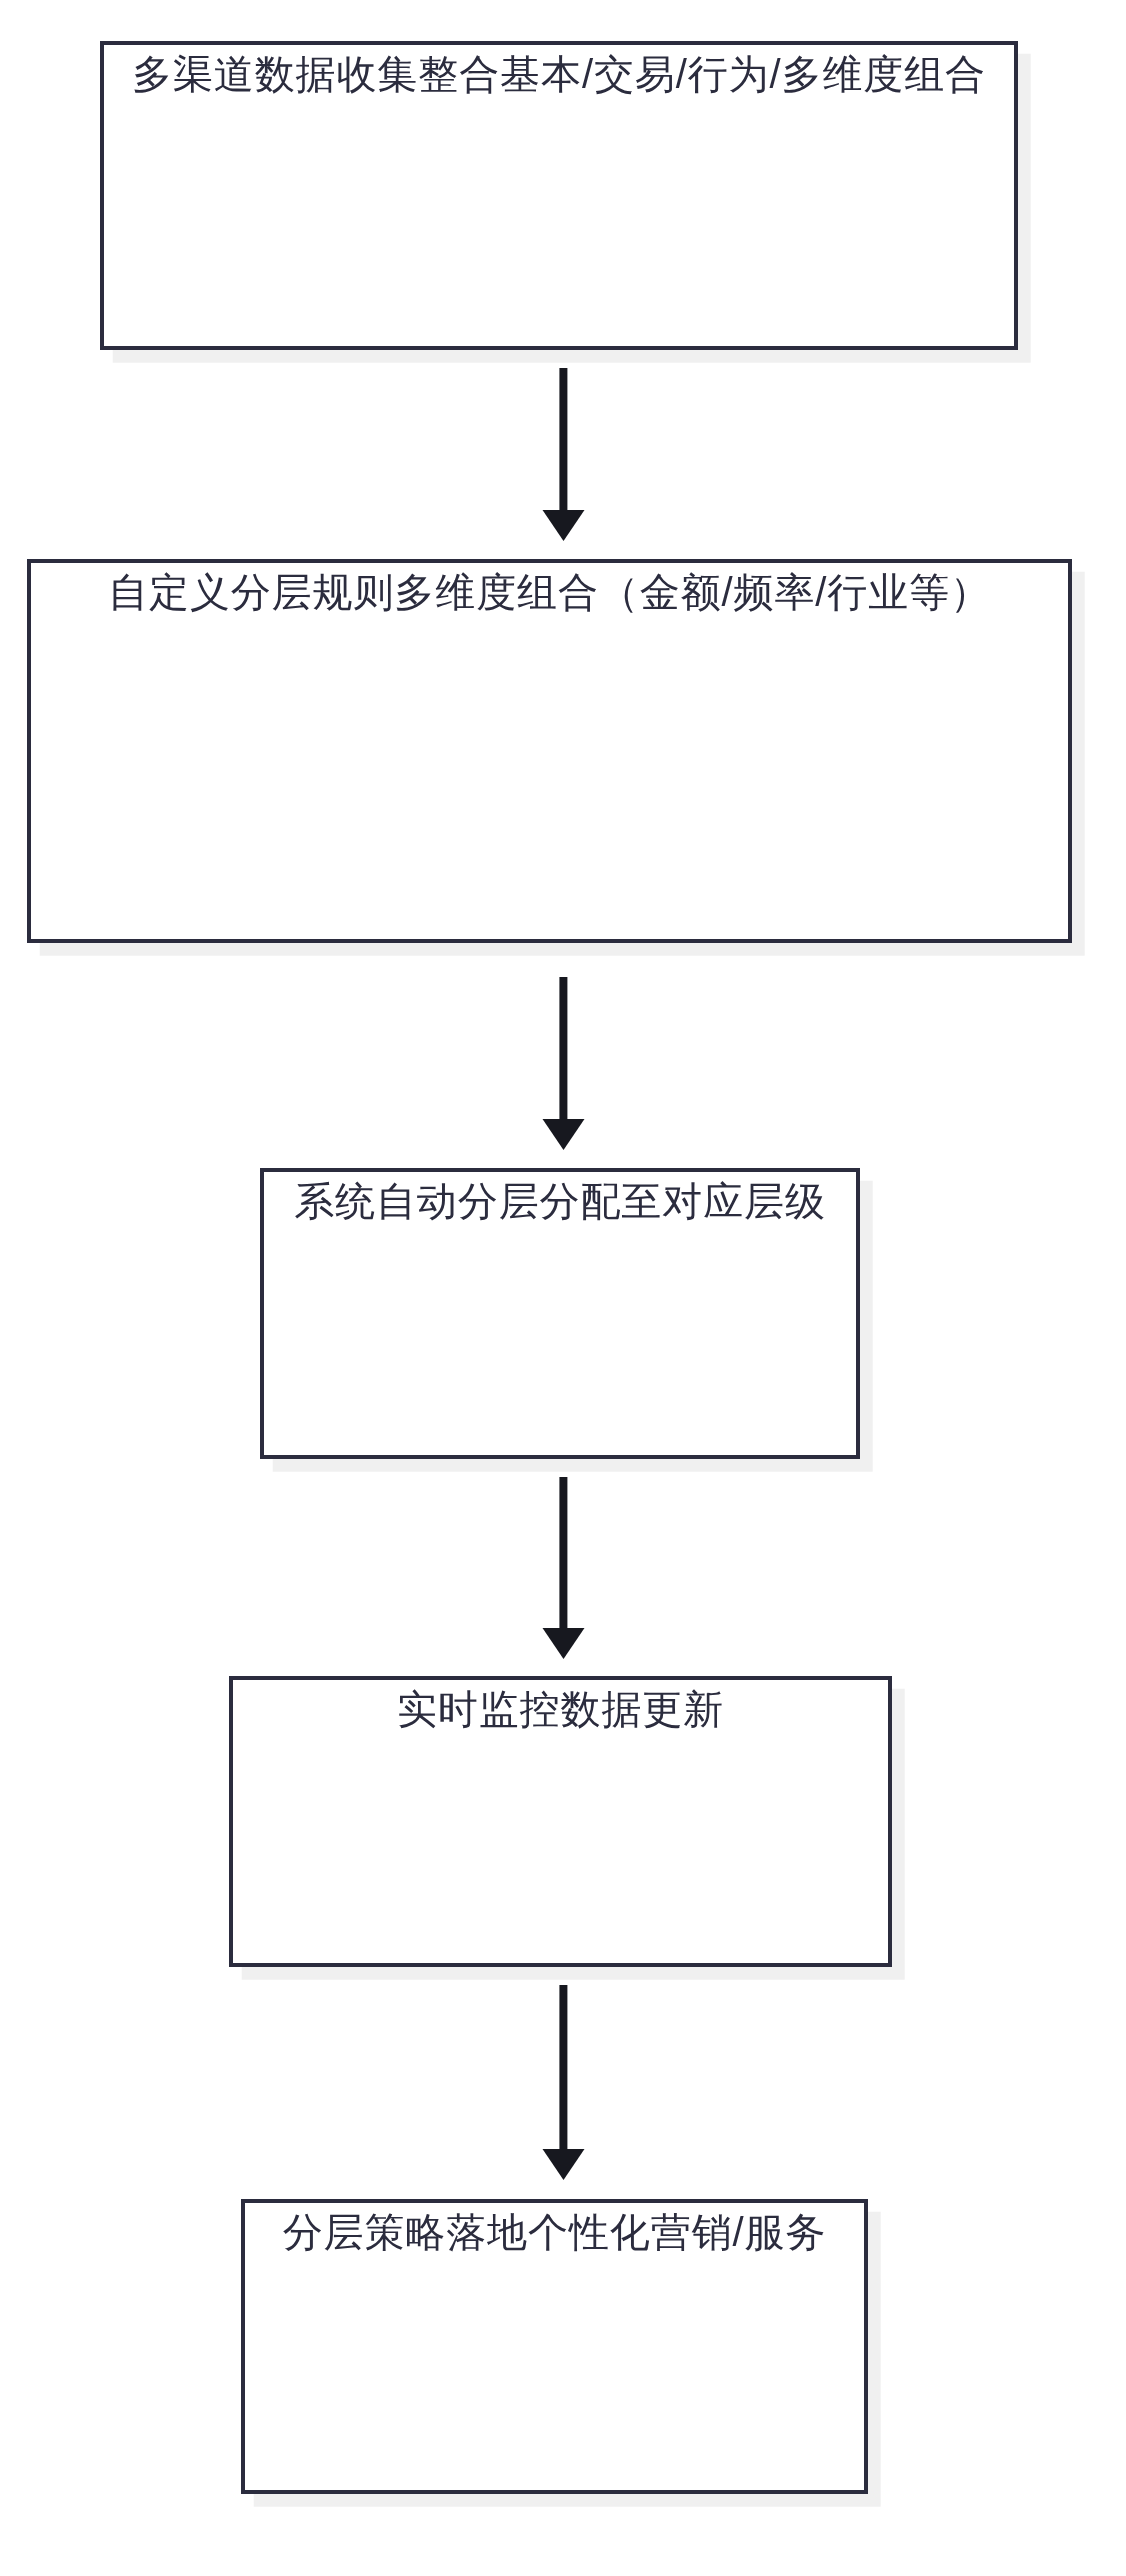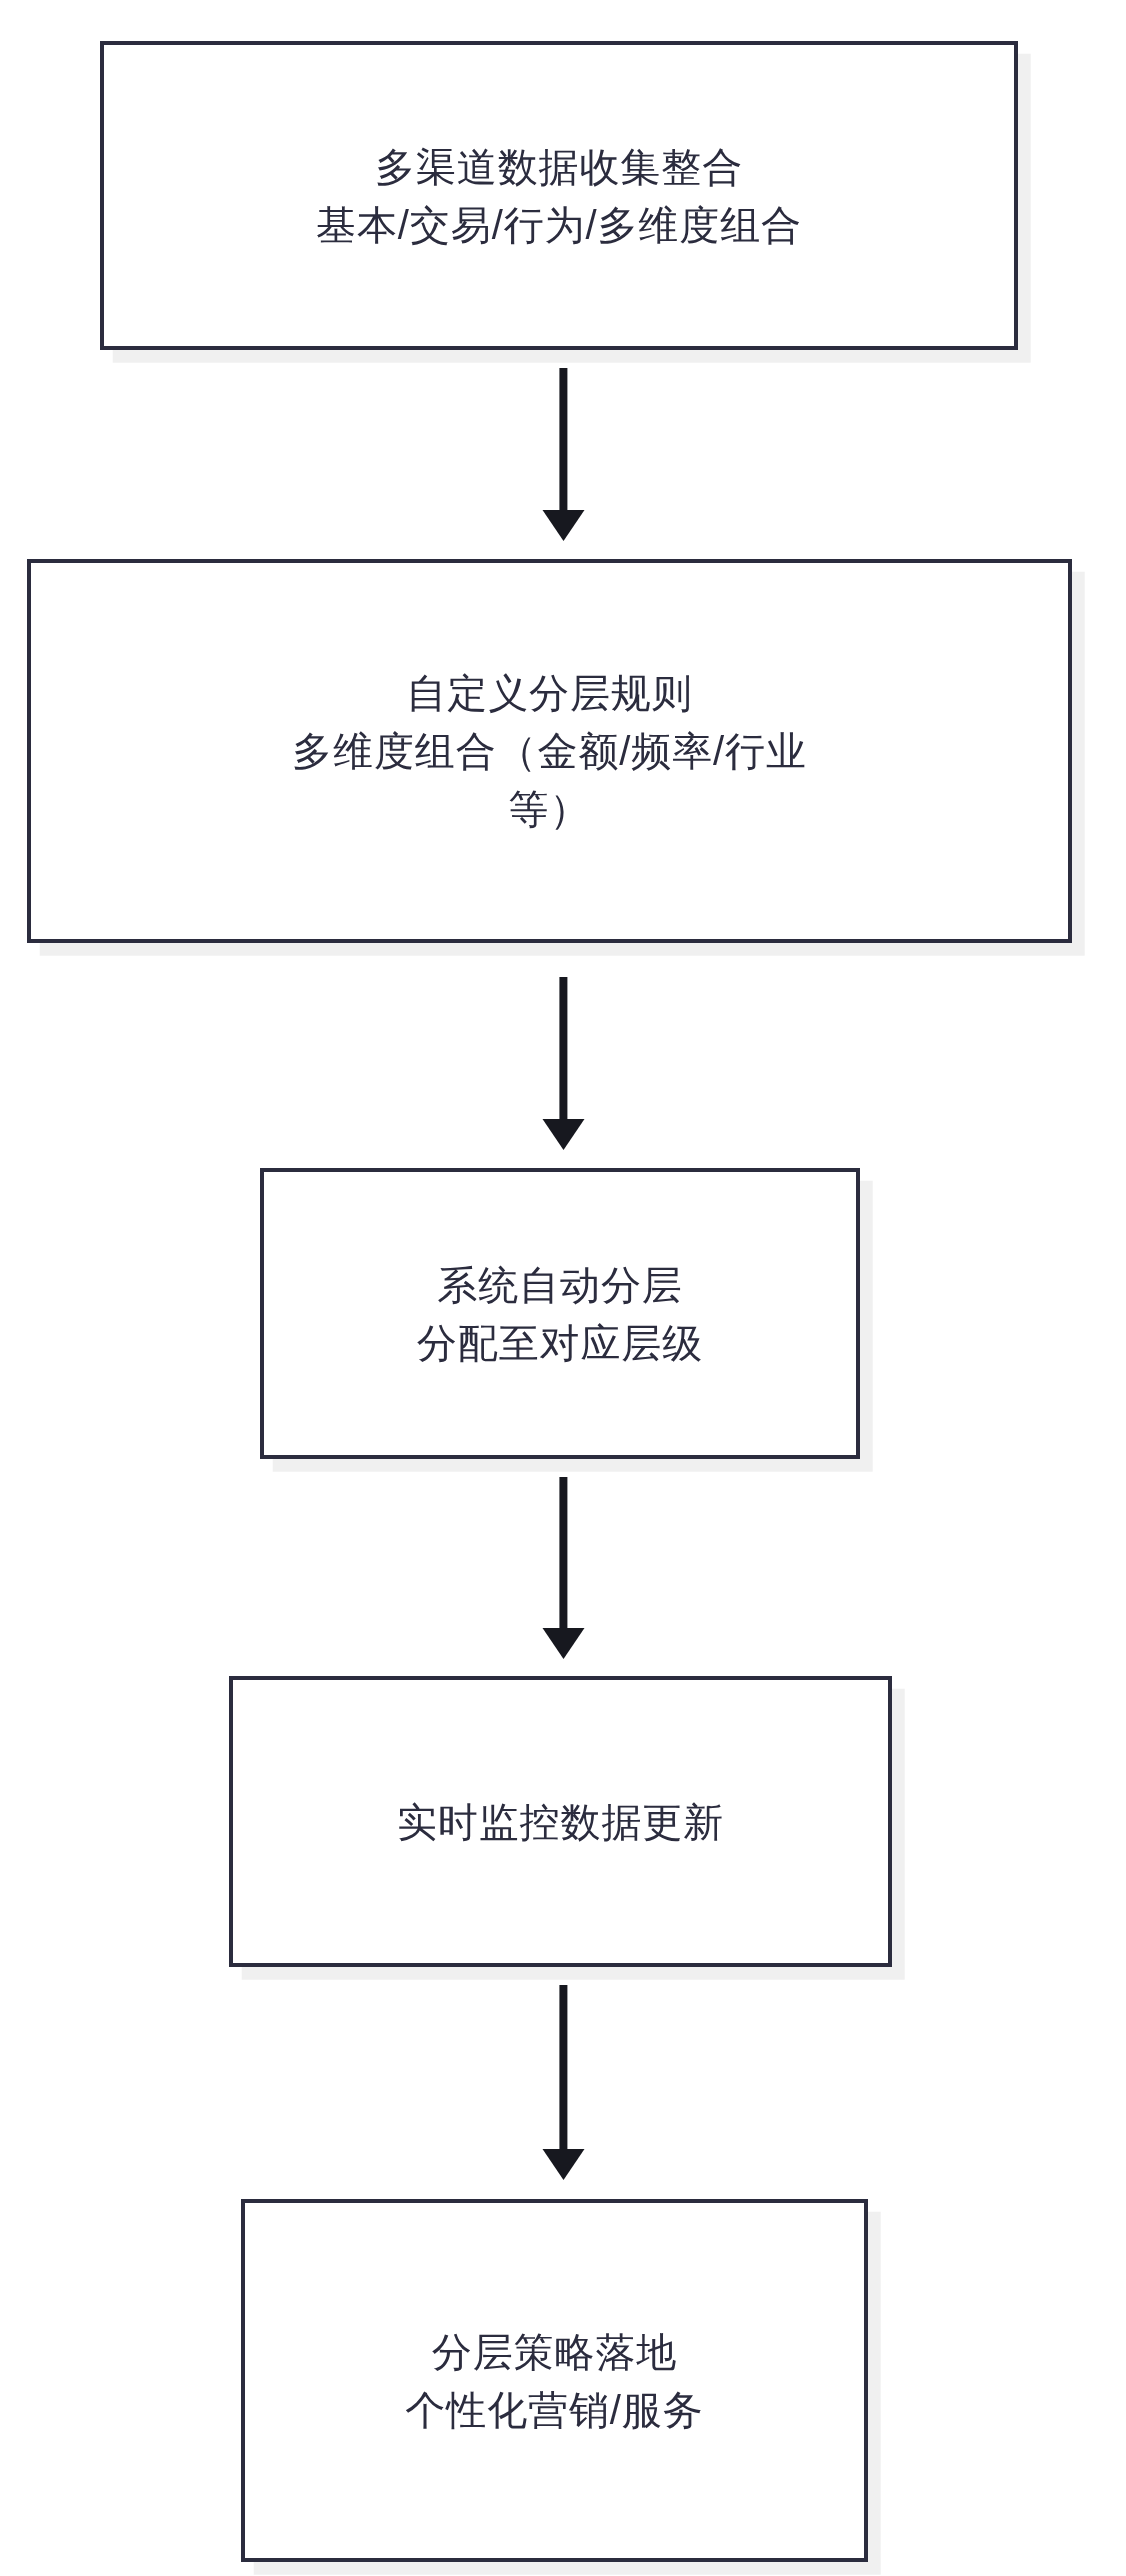--- a/index.html
+++ b/index.html
@@ -15,41 +15,40 @@
     width:1127px;
     height:2576px;
   }
   .node{
     position:absolute;
     box-sizing:border-box;
     background:#ffffff;
     border:4.5px solid #2b2c3e;
     box-shadow:12.7px 12.7px 0 0 #f0f0f0;
     display:flex;
-    flex-direction:column;
-    align-items:center;
+    flex-direction:row;
     justify-content:center;
     text-align:center;
     color:#2b2c3e;
   }
   .node .line{
     display:block;
     font-size:40px;
     line-height:58px;
     letter-spacing:0.9px;
     white-space:nowrap;
     font-weight:400;
   }
 
   
   #node-0{ left:100px;  top:41px;   width:918px; height:309px; }
   #node-1{ left:27px;   top:559px;  width:1045px; height:384px; }
   #node-2{ left:260px;  top:1168px; width:600px;  height:291px; }
   #node-3{ left:223px;  top:1676px; width:663px;  height:291px;margin-left:6px; }
-  #node-4{ left:241px;  top:2199px; width:627px;  height:363px; }
+  #node-4{ left:241px;  top:2199px; width:627px;  height:295px; }
 
   
   .arrow{
     position:absolute;
     left:50%;
     transform:translateX(-50%);
     width:55px;
   }
   .arrow .shaft{
     position:absolute;

